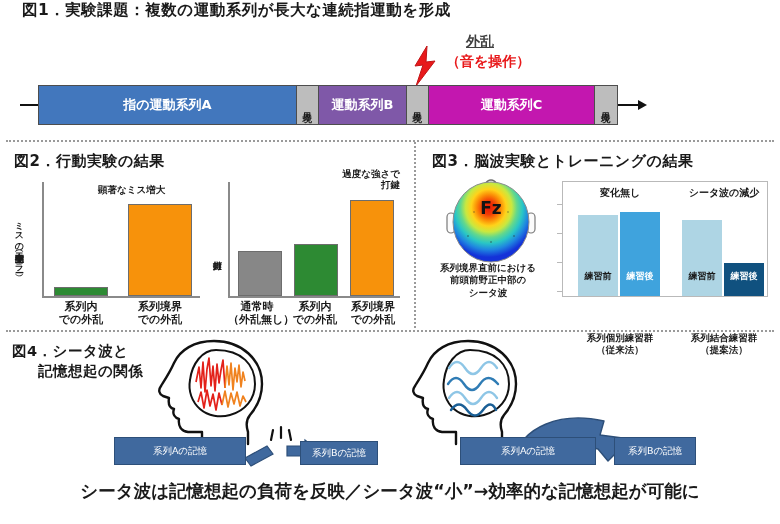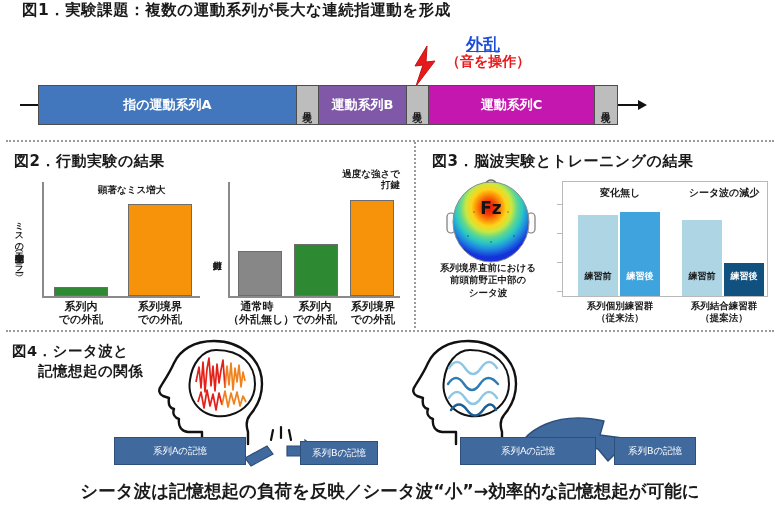--- a/index.html
+++ b/index.html
@@ -84,23 +84,23 @@
   }
   .arrow-head {
     position: absolute;
     width: 0; height: 0;
     border-top: 5px solid transparent;
     border-bottom: 5px solid transparent;
     border-left: 9px solid #111;
   }
   #gairan-label {
     left: 466px; top: 33px;
-    color: #1d4ed8;
-    font-weight: bold;
-    font-size: 17px;
+    color: #404040;
+    font-weight: bold;
+    font-size: 14px;
     text-decoration: underline;
   }
   #gairan-sub {
     left: 446px; top: 53px;
     color: #e8191b;
     font-weight: bold;
     font-size: 14px;
   }
 
   
@@ -187,20 +187,21 @@
     text-align: center;
     white-space: nowrap;
   }
   .grp-xlab {
     position: absolute;
     font-size: 9.5px;
     font-weight: bold;
     text-align: center;
     line-height: 1.25;
     white-space: nowrap;
+    margin-top: 32px;
   }
 
   
   #fig4-title {
     left: 12px; top: 342px;
     font-size: 14.5px;
     line-height: 1.35;
   }
   .membox {
     position: absolute;

